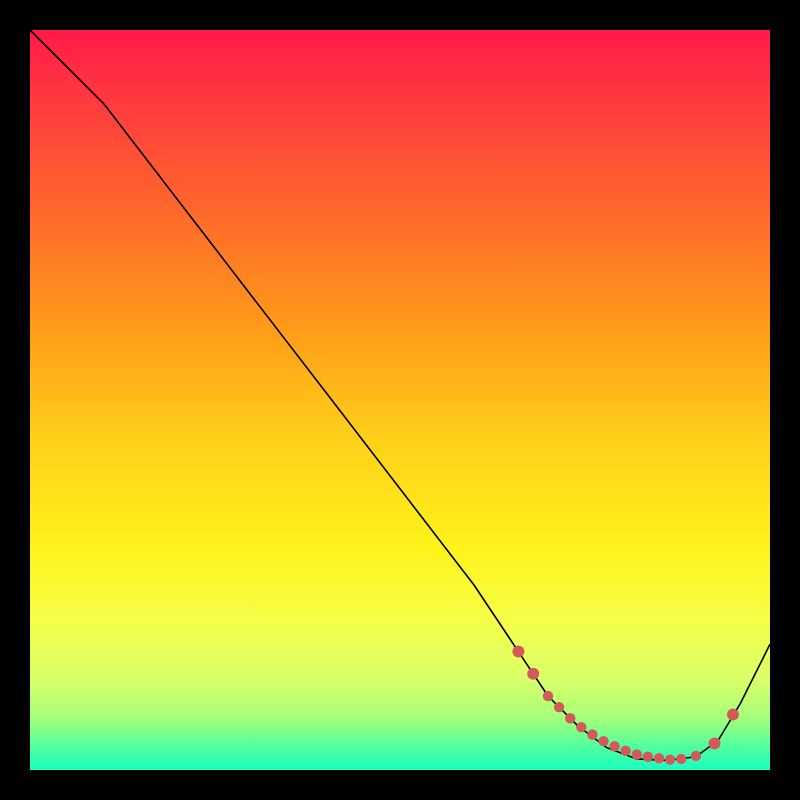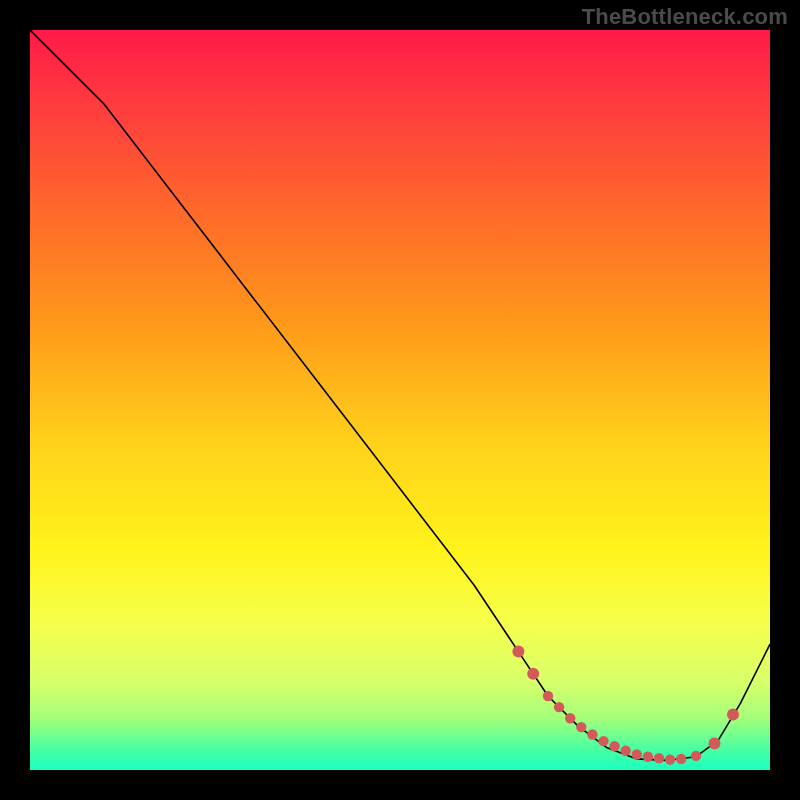--- a/index.html
+++ b/index.html
@@ -47,21 +47,20 @@
   }
   .dots circle {
     fill: #d35a5a;
     stroke: none;
   }
 </style>
 </head>
 <body>
 
 <div class="frame">
-  <div class="watermark">TheBottleneck.com</div>
 
   <div class="plot-area">
     <svg viewBox="0 0 740 740" preserveAspectRatio="none">
       <defs>
         <linearGradient id="bg-grad" x1="0" y1="0" x2="0" y2="1">
             <stop offset="0%" stop-color="#ff1a48"></stop>
             <stop offset="10%" stop-color="#ff3b3f"></stop>
             <stop offset="25%" stop-color="#ff6a2a"></stop>
             <stop offset="40%" stop-color="#ff9a1a"></stop>
             <stop offset="55.00000000000001%" stop-color="#ffcf1a"></stop>

